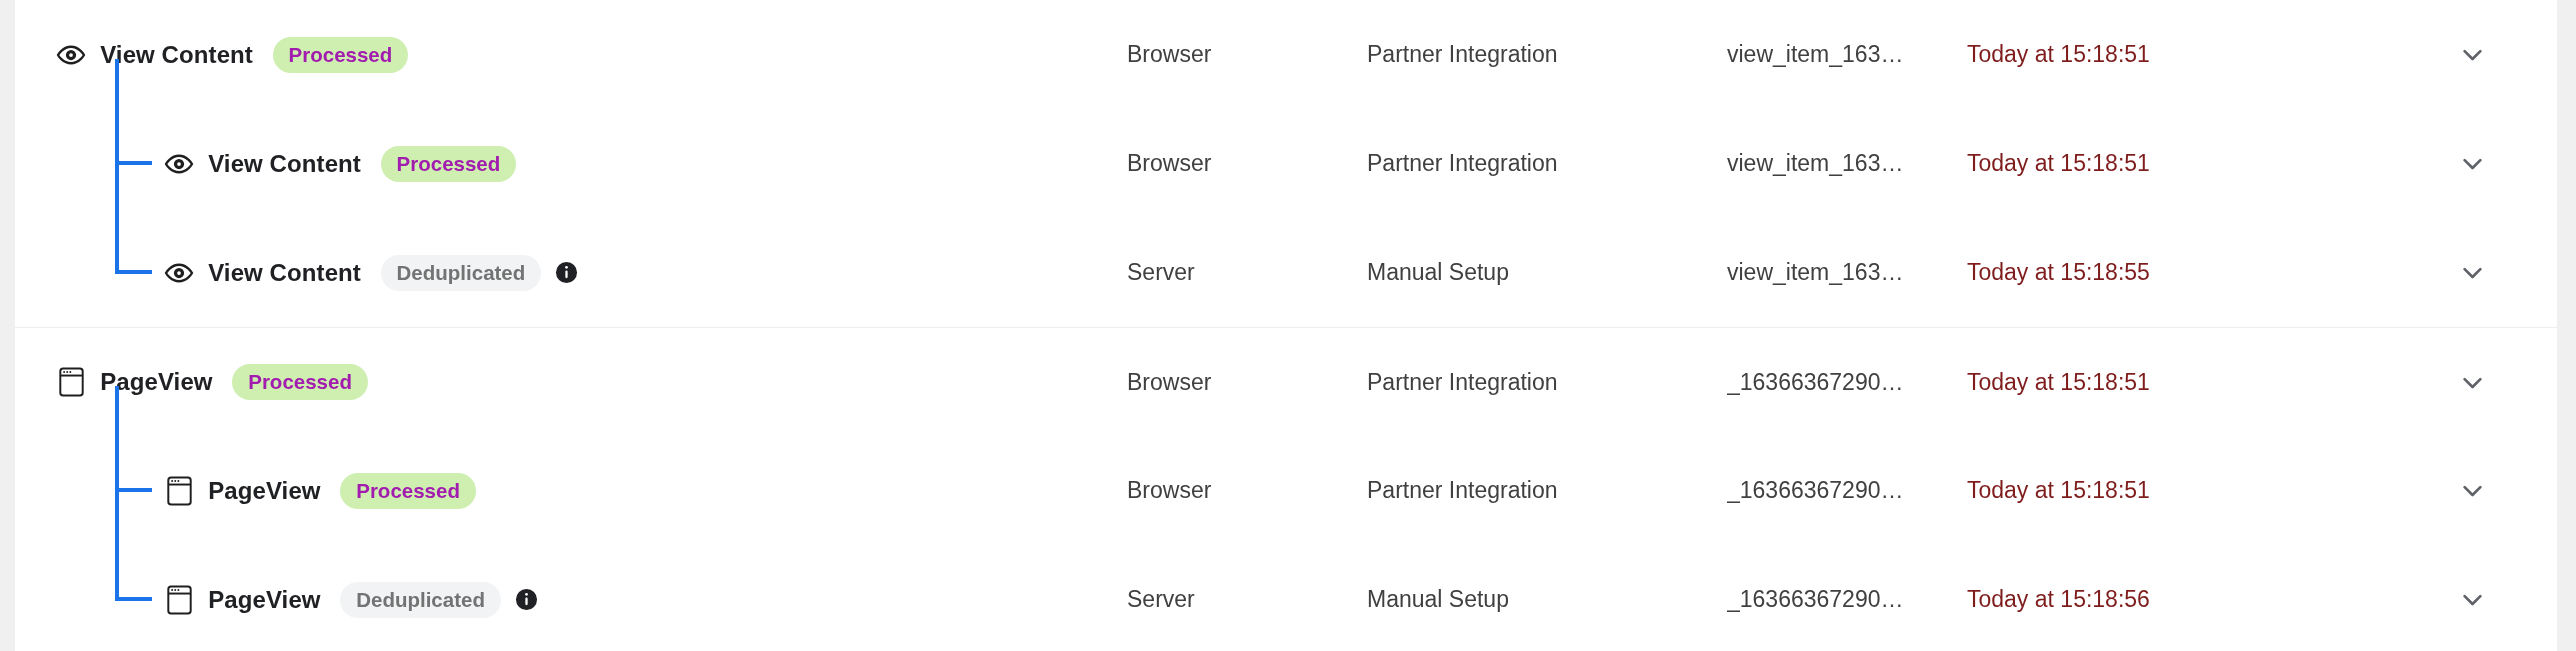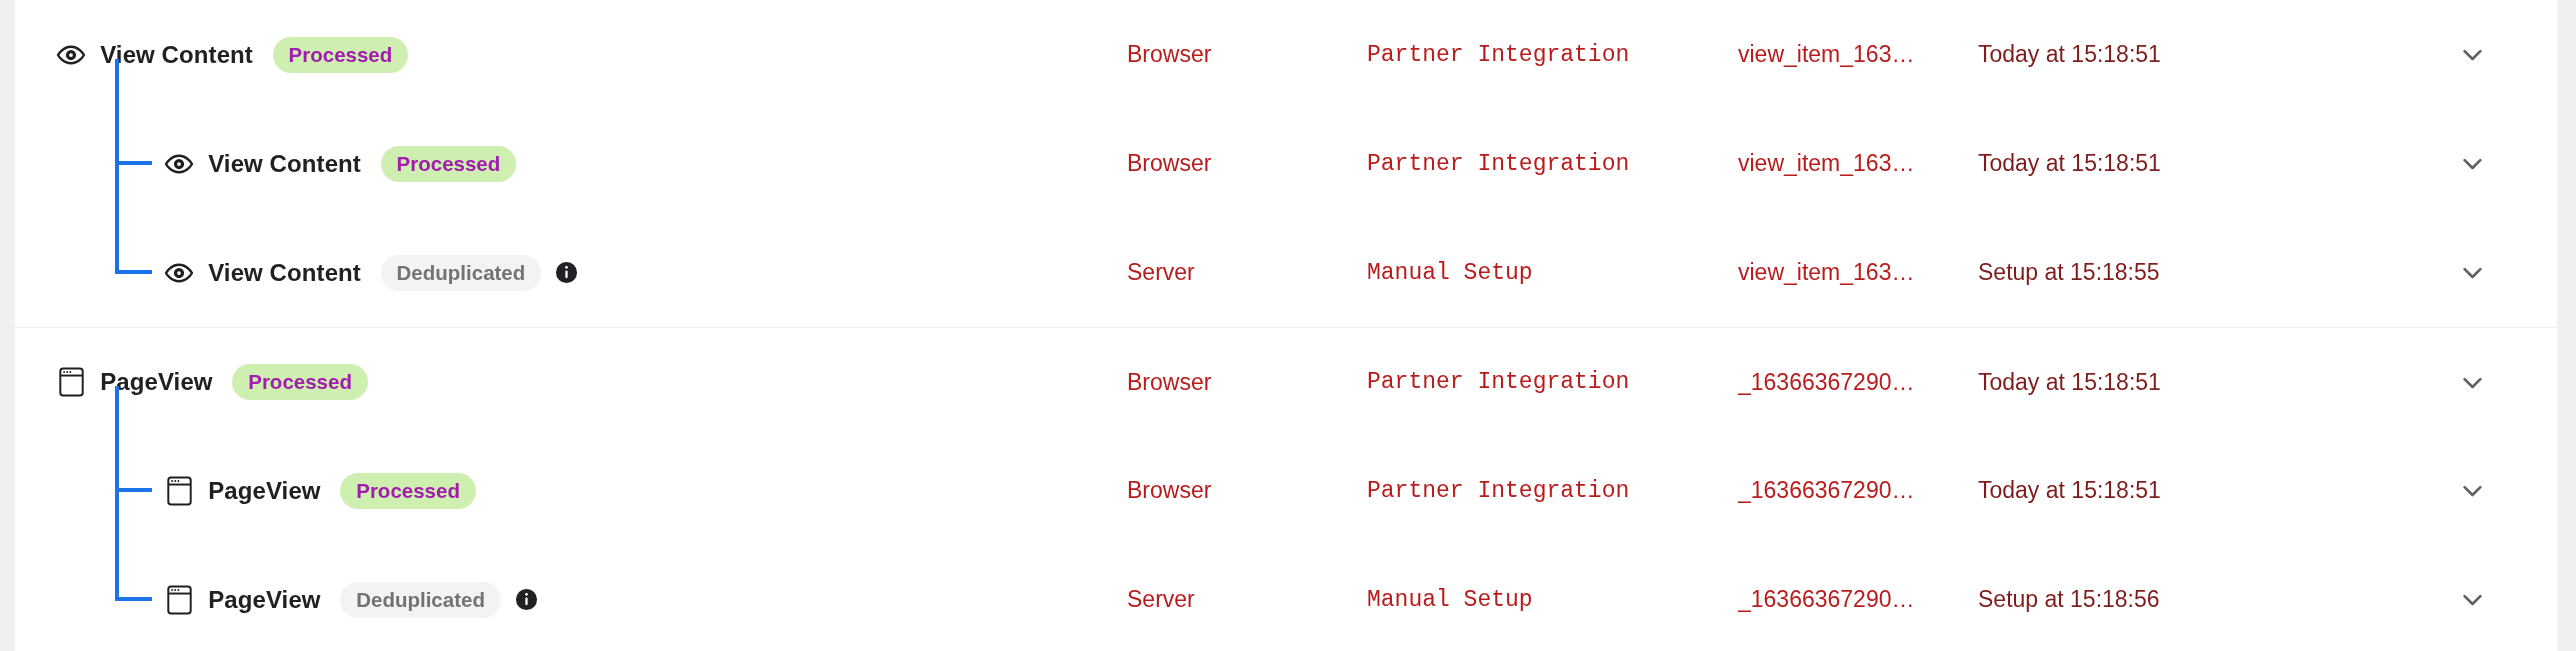--- a/index.html
+++ b/index.html
@@ -151,28 +151,28 @@
     display: flex;
     align-items: center;
     justify-content: center;
     color: #202124;
   }
   .info-icon svg { display: block; }
 
   
   .cell {
     font-size: 23px;
-    color: #b91c1c;
+    color: #404040;
     white-space: nowrap;
     overflow: hidden;
     text-overflow: ellipsis;
   }
   .cell-source   { width: 240px; flex: 0 0 240px; }
-  .cell-setup    { width: 360px; flex: 0 0 360px; font-family: Liberation Mono, monospace; }
-  .cell-eventid  { width: 240px; flex: 0 0 240px; margin-left: 11px; }
+  .cell-setup    { width: 360px; flex: 0 0 360px; }
+  .cell-eventid  { width: 240px; flex: 0 0 240px; }
   .cell-time     { width: 382px; flex: 0 0 382px; color: #7f1d1d; }
 
   .spacer { flex: 1 1 auto; }
 
   .chevron {
     width: 59px;
     flex: 0 0 59px;
     display: flex;
     align-items: center;
     justify-content: center;
@@ -258,21 +258,21 @@
               <svg width="23" height="23" viewBox="0 0 24 24">
                 <circle cx="12" cy="12" r="11" fill="currentColor"></circle>
                 <rect x="10.8" y="10" width="2.4" height="8" rx="1.2" fill="#ffffff"></rect>
                 <circle cx="12" cy="6.6" r="1.45" fill="#ffffff"></circle>
               </svg>
             </span>
           </div>
           <div class="cell cell-source">Server</div>
           <div class="cell cell-setup">Manual Setup</div>
           <div class="cell cell-eventid">view_item_163…</div>
-          <div class="cell cell-time">Setup at 15:18:55</div>
+          <div class="cell cell-time">Today at 15:18:55</div>
           <div class="spacer"></div>
           <div class="chevron">
             <svg width="27" height="27" viewBox="0 0 24 24" fill="none" stroke="currentColor" stroke-width="2.4" stroke-linecap="round" stroke-linejoin="round">
               <polyline points="5,9 12,16 19,9"></polyline>
             </svg>
           </div>
         </div>
         <div class="row group-start">
           <div class="name-cell ">
             <div class="riser"></div>
@@ -349,21 +349,21 @@
               <svg width="23" height="23" viewBox="0 0 24 24">
                 <circle cx="12" cy="12" r="11" fill="currentColor"></circle>
                 <rect x="10.8" y="10" width="2.4" height="8" rx="1.2" fill="#ffffff"></rect>
                 <circle cx="12" cy="6.6" r="1.45" fill="#ffffff"></circle>
               </svg>
             </span>
           </div>
           <div class="cell cell-source">Server</div>
           <div class="cell cell-setup">Manual Setup</div>
           <div class="cell cell-eventid">_16366367290…</div>
-          <div class="cell cell-time">Setup at 15:18:56</div>
+          <div class="cell cell-time">Today at 15:18:56</div>
           <div class="spacer"></div>
           <div class="chevron">
             <svg width="27" height="27" viewBox="0 0 24 24" fill="none" stroke="currentColor" stroke-width="2.4" stroke-linecap="round" stroke-linejoin="round">
               <polyline points="5,9 12,16 19,9"></polyline>
             </svg>
           </div>
         </div>
       </div>
   </div>
 </div>

